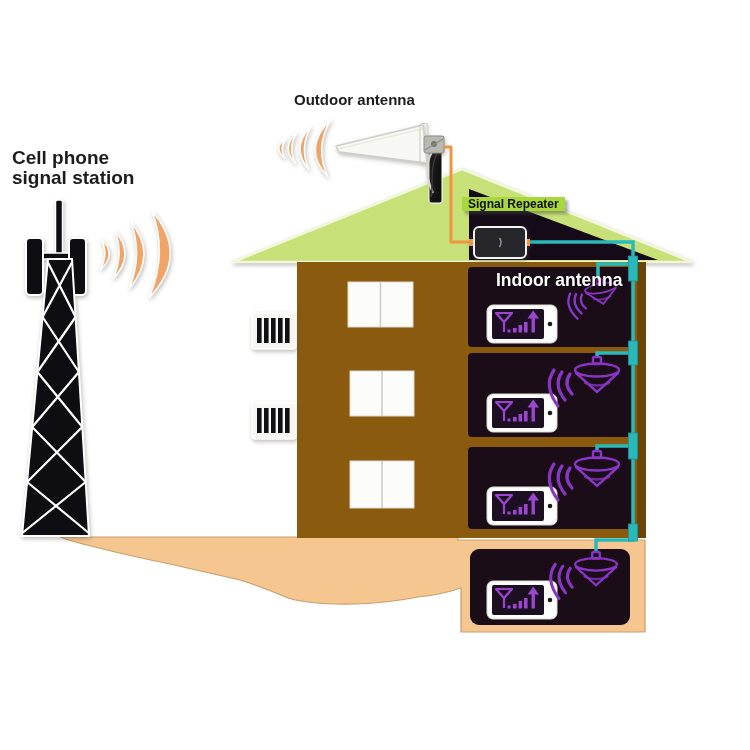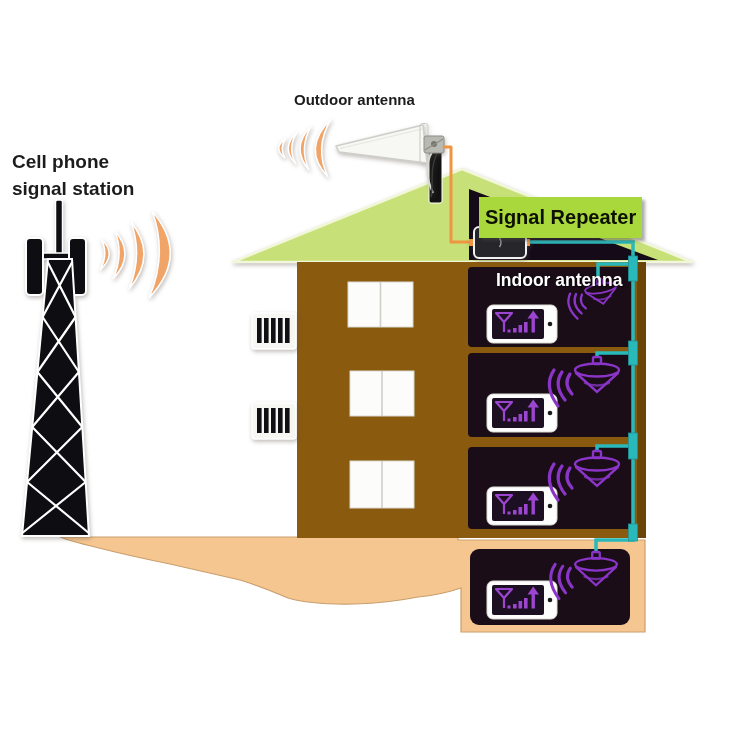--- a/index.html
+++ b/index.html
@@ -2,25 +2,25 @@
 <html style="--roof: #c7e178; --roof-edge: #f2f6da; --label-green: #a9d83c; --wall: #8a5a0f; --wall-edge: #6b4508; --attic: #140a18; --room: #1a0d18; --ground: #f6c690; --ground-edge: #c99f6e; --wave-orange: #f1a467; --cable-orange: #ef9440; --cable-teal: #2ab9bb; --signal-purple: #9b45d0; --antenna-purple: #8b35c8; --tower-black: #0d0d12; --text-dark: #1c1c1c;"><head>
 <meta charset="utf-8">
 <style>
   html,body{margin:0;padding:0;background:#fff;}
   #stage{
     position:relative;width:750px;height:750px;background:#ffffff;overflow:hidden;
     font-family:"Liberation Sans", sans-serif;
   }
   #scene{position:absolute;left:0;top:0;}
   .lbl{position:absolute;font-weight:700;white-space:pre-line;}
-  #cell-station-label{left:12px;top:148px;font-size:19px;line-height:27px;color:var(--text-dark);}
+  #cell-station-label{left:12px;top:148px;font-size:19px;line-height:20px;color:var(--text-dark);}
   #outdoor-antenna-label{left:294px;top:91px;font-size:15px;color:var(--text-dark);}
   #signal-repeater-label{
-    left:479px;top:197px;font-size:20px;color:#0d1000;
-    background:var(--label-green);padding:9px 6px;
+    left:462px;top:197px;font-size:12px;color:#0d1000;
+    background:var(--label-green);padding:0 6px;
     box-shadow:3px 3px 3px rgba(70,70,70,.45);
   }
   #indoor-antenna-label{
     left:496px;top:270px;font-size:17.5px;color:#ffffff;
     text-shadow:1px 1px 2px rgba(0,0,0,.9);
     text-align:right;
   }
   .pstroke{stroke:var(--antenna-purple);stroke-width:2.4;fill:none;stroke-linecap:round;}
   .pwave{stroke:var(--antenna-purple);stroke-width:3.2;fill:none;stroke-linecap:round;}
   .teal{stroke:var(--cable-teal);stroke-width:3.5;fill:none;}

